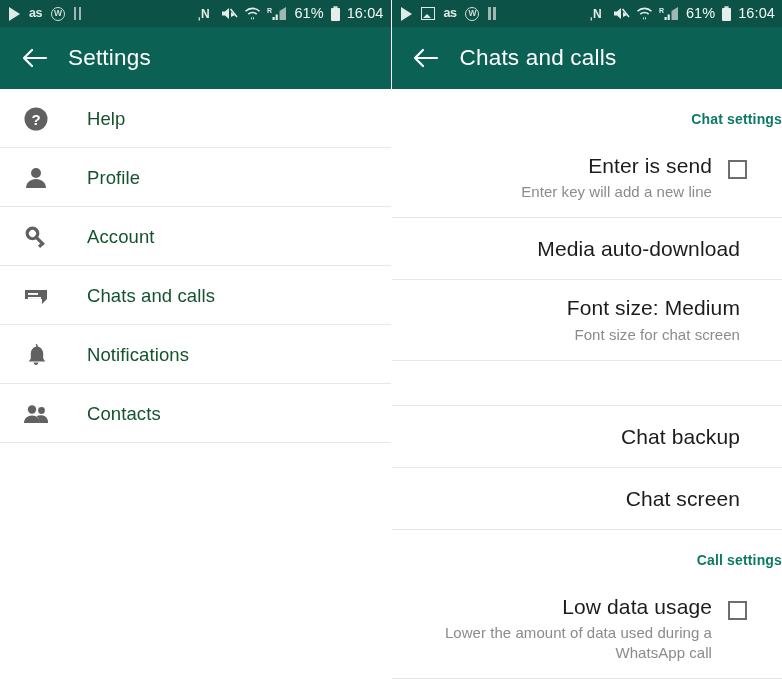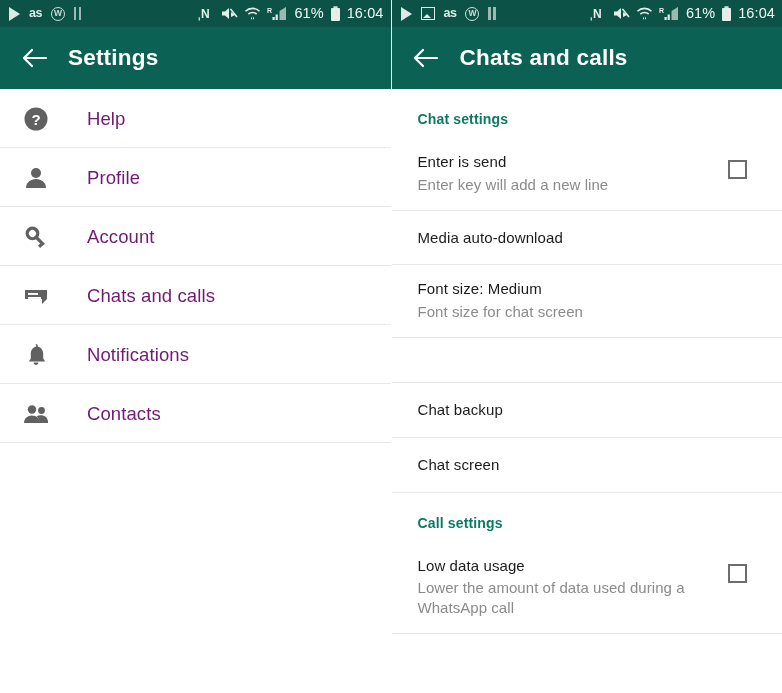--- a/index.html
+++ b/index.html
@@ -11,20 +11,21 @@
     width: 782px;
     height: 693px;
     font-family: "Liberation Sans", sans-serif;
     overflow: hidden;
     -webkit-font-smoothing: antialiased;
   }
   .screens {
     display: flex;
     width: 782px;
     height: 693px;
+    text-align: right;
   }
   .phone {
     width: 391px;
     height: 693px;
     position: relative;
     background: #ffffff;
     overflow: hidden;
   }
   .phone.left { border-right: 1px solid #ffffff; }
 
@@ -126,21 +127,21 @@
     height: 34px;
     display: flex;
     align-items: center;
     justify-content: center;
     margin-right: 17px;
     cursor: pointer;
   }
   .toolbar-title {
     color: #ffffff;
     font-size: 22.5px;
-    font-weight: bold;
+    font-weight: normal;
     letter-spacing: 0.2px;
   }
 
   
   .list { background: #ffffff; }
   .list-row {
     height: 59px;
     display: flex;
     align-items: center;
     padding-left: 19px;
@@ -158,21 +159,21 @@
     width: 34px;
     height: 34px;
     display: flex;
     align-items: center;
     justify-content: center;
     margin-right: 34px;
     flex: none;
   }
   .row-label {
     font-size: 18.5px;
-    color: #701a75;
+    color: #14532d;
     letter-spacing: 0.1px;
   }
 
   
   .settings { background: #ffffff; }
   .section-header {
     padding: 22px 0 11px 26px;
     font-size: 14px;
     font-weight: bold;
     color: #0c7a63;
@@ -189,21 +190,21 @@
   }
   .setting-row.tall { padding-top: 15px; padding-bottom: 16px; }
   .setting-row .divider-line {
     position: absolute;
     left: 0; right: 0; bottom: 0;
     height: 1px;
     background: #e8e8e8;
   }
   .setting-texts { flex: 1; padding-right: 16px; }
   .setting-title {
-    font-size: 15px;
+    font-size: 21px;
     color: #1c1c1c;
     line-height: 1.25;
     letter-spacing: 0.1px;
   }
   .setting-sub {
     font-size: 15px;
     color: #8b8b8b;
     line-height: 1.33;
     margin-top: 3px;
     letter-spacing: 0.05px;

